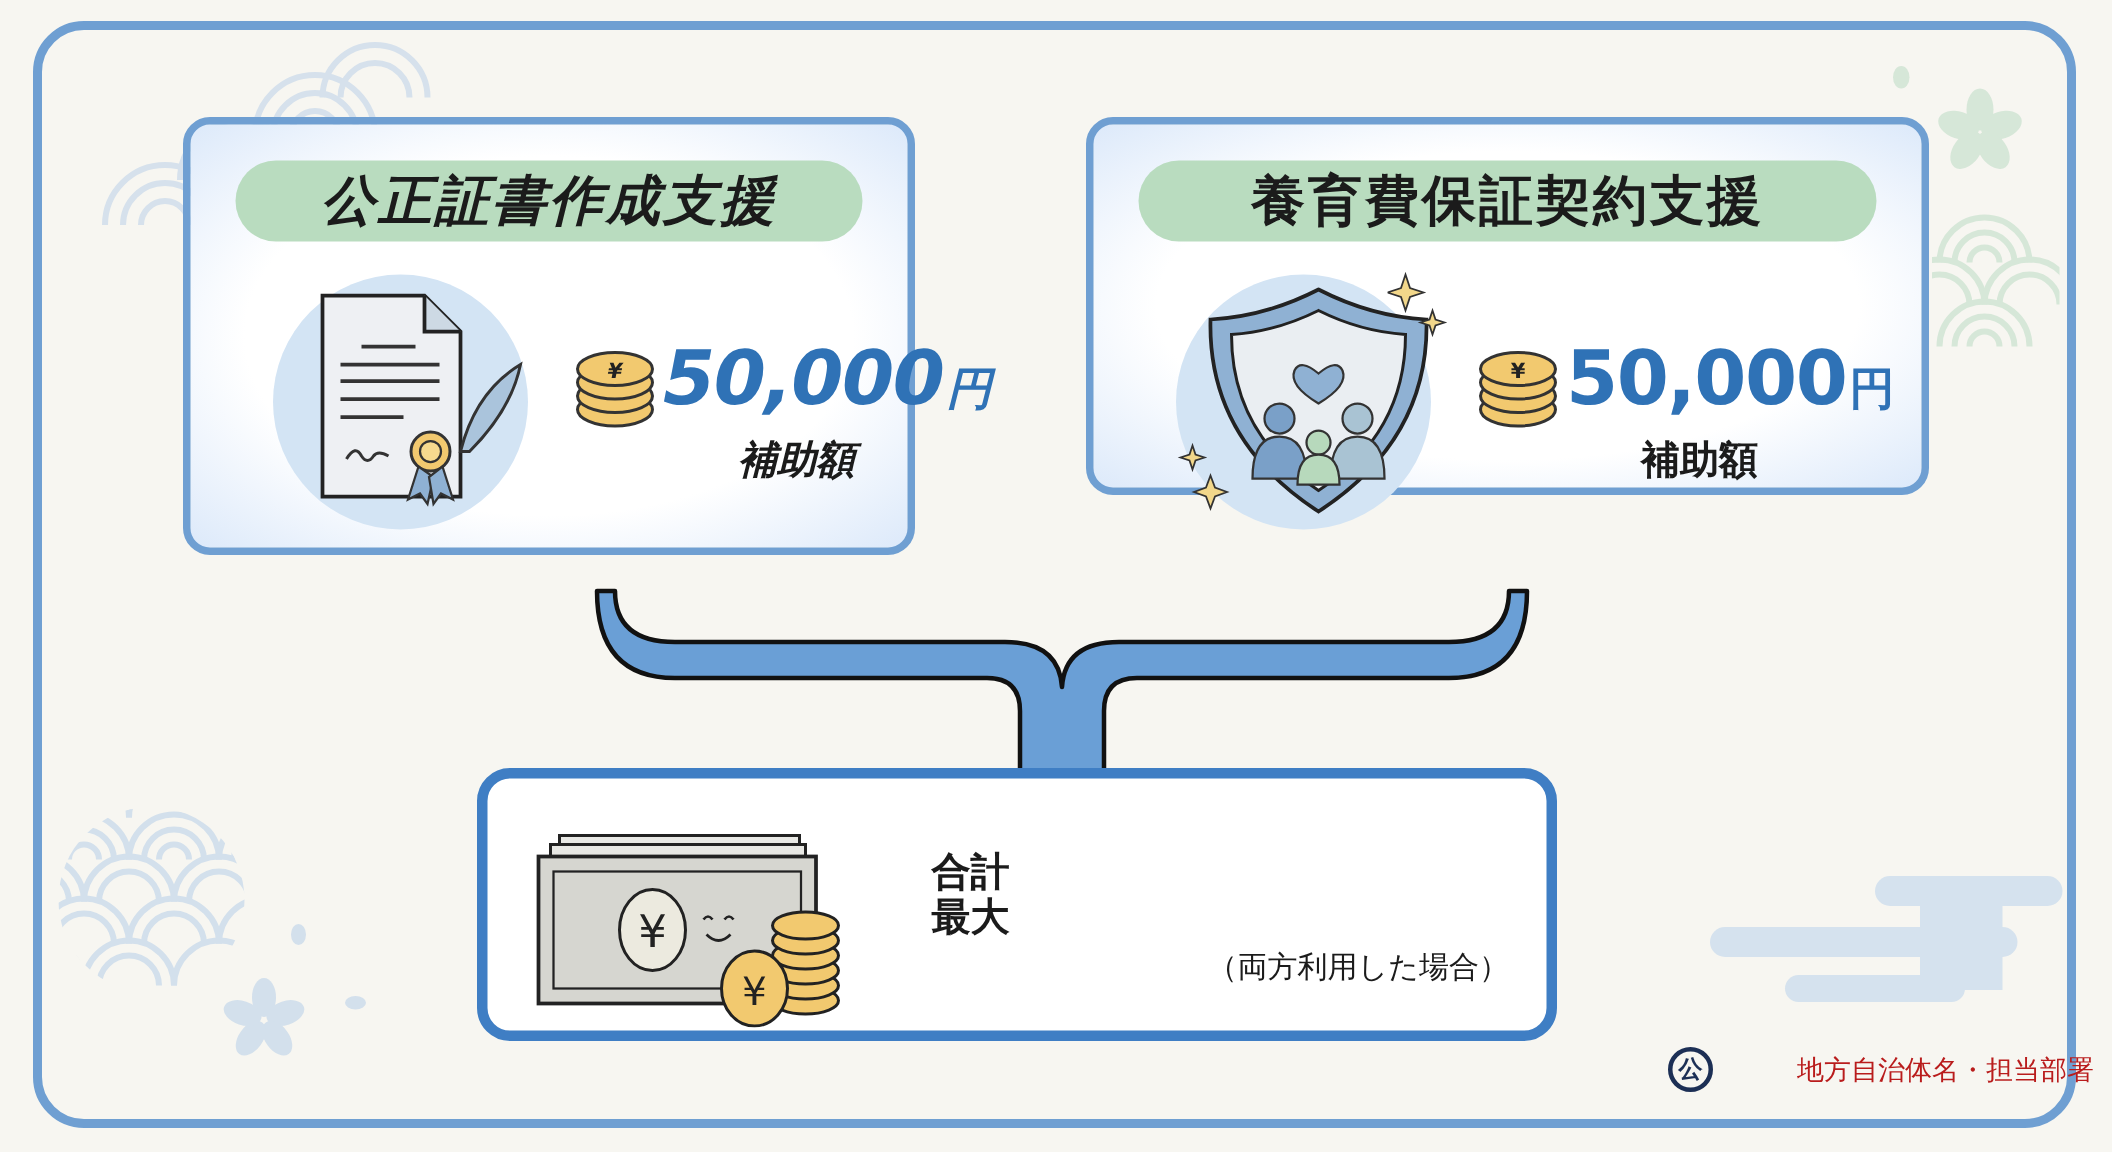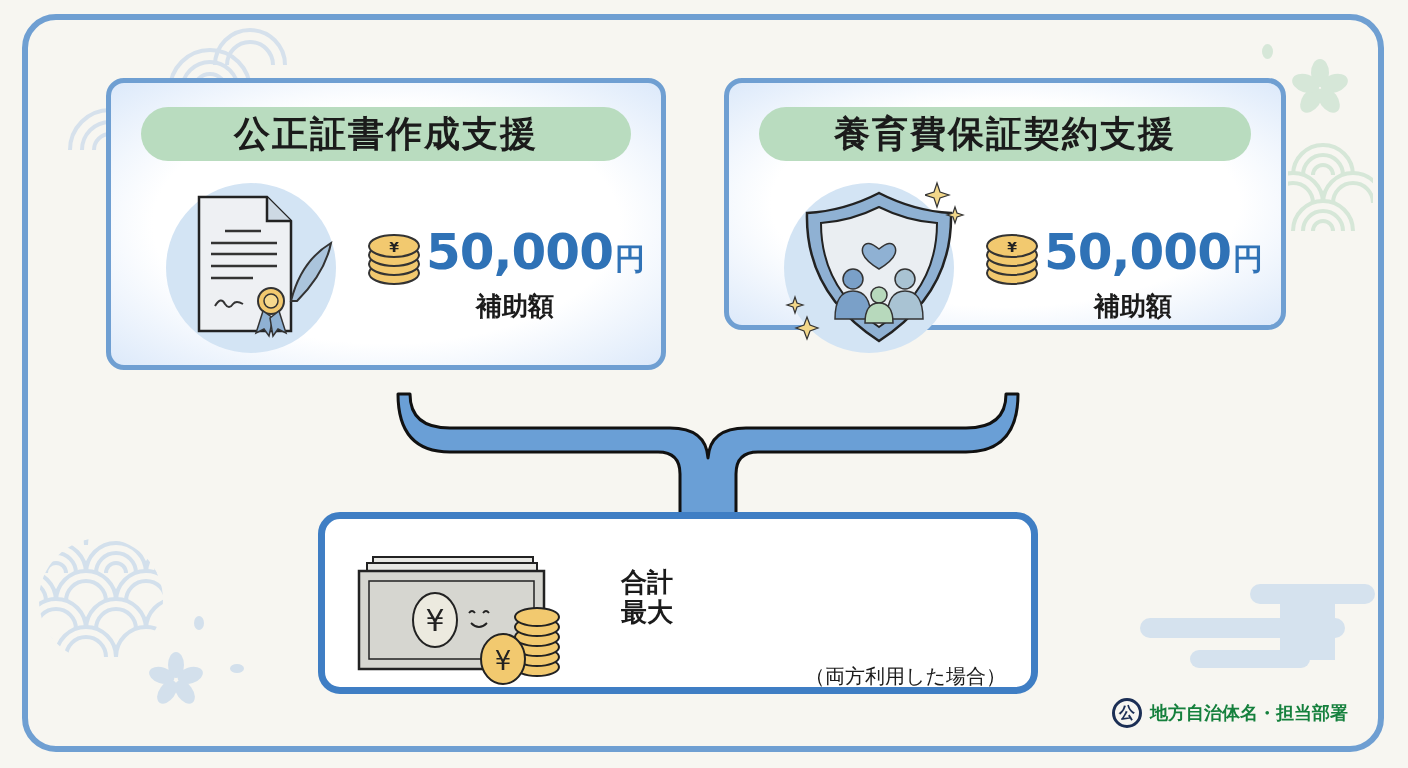--- a/index.html
+++ b/index.html
@@ -12,24 +12,24 @@
   .icon-circle{position:absolute;left:55px;top:100px;width:170px;height:170px;border-radius:50%;background:#d3e4f4;}
   .amount-wrap{position:absolute;left:255px;top:140px;width:300px;height:110px;}
   .coins{position:absolute;left:0;top:8px;}
   .amount{position:absolute;left:60px;top:0;font-size:50px;font-weight:bold;color:#2f72b6;white-space:nowrap;letter-spacing:-1px;}
   .amount .yen{font-size:30px;margin-left:2px;}
   .amount-label{position:absolute;left:110px;top:66px;font-size:26px;font-weight:bold;color:#1b1b1b;}
   .total{position:absolute;left:318px;top:512px;width:720px;height:182px;background:#ffffff;border:7px solid #3f7ec4;border-radius:22px;box-sizing:border-box;}
   .total-label{position:absolute;left:268px;top:48px;font-size:26px;font-weight:bold;color:#1b1b1b;line-height:30px;width:60px;margin-left:28px;}
   .total-amount{position:absolute;left:330px;top:30px;font-size:74px;font-weight:bold;color:#2f72b6;white-space:nowrap;letter-spacing:-2px;}
   .total-amount .yen{font-size:42px;margin-left:4px;}
-  .total-note{position:absolute;left:480px;top:144px;font-size:20px;color:#1b1b1b;white-space:nowrap;}
+  .total-note{position:absolute;left:480px;top:112px;font-size:20px;color:#1b1b1b;white-space:nowrap;}
   .footer{position:absolute;left:1112px;top:698px;display:flex;align-items:center;gap:8px;}
   .footer-logo{width:30px;height:30px;border-radius:50%;border:3px solid #1c2f55;box-sizing:border-box;display:flex;align-items:center;justify-content:center;font-size:16px;font-weight:bold;color:#1c2f55;}
-  .footer-text{font-size:18px;font-weight:bold;color:#15803d;}
+  .footer-text{font-size:18px;font-weight:normal;color:#b91c1c;margin-left:48px;}
 </style>
 </head>
 <body>
 
 <div class="frame-outer"></div>
 <div class="frame-inner" style="border-color:transparent;"></div>
 
 <svg class="deco" style="left:30px;top:20px;" width="260" height="130" viewBox="0 0 260 130">
   <g fill="none" stroke="#d6e1ec" stroke-width="4">
     <path d="M40 130 a40 40 0 0 1 80 0"></path>
@@ -133,21 +133,21 @@
 
 <svg class="deco" style="left:1140px;top:580px;" width="240" height="90" viewBox="0 0 240 90">
   <g fill="#d5e2ee">
     <rect x="110" y="4" width="125" height="20" rx="10"></rect>
     <rect x="0" y="38" width="205" height="20" rx="10"></rect>
     <rect x="50" y="70" width="120" height="18" rx="9"></rect>
     <rect x="140" y="10" width="55" height="70"></rect>
   </g>
 </svg>
 
-<div class="card" style="left:106px;top:78px;width:560px;height:292px;">
+<div class="card" style="left:122px;top:78px;width:488px;height:292px;font-style:italic;">
   <div class="card-title">公正証書作成支援</div>
   <div class="icon-circle"></div>
   <svg style="position:absolute;left:78px;top:108px;" width="180" height="150" viewBox="0 0 180 150">
     <path d="M10 6 h68 l24 24 v110 h-92 z" fill="#eef0f3" stroke="#222" stroke-width="2.5"></path>
     <path d="M78 6 v24 h24" fill="#cdd9e4" stroke="#222" stroke-width="2.5"></path>
     <g stroke="#333" stroke-width="2.5">
         <line x1="36" y1="40" x2="72" y2="40"></line>
         <line x1="22" y1="52" x2="88" y2="52"></line>
         <line x1="22" y1="63" x2="88" y2="63"></line>
         <line x1="22" y1="75" x2="88" y2="75"></line>

